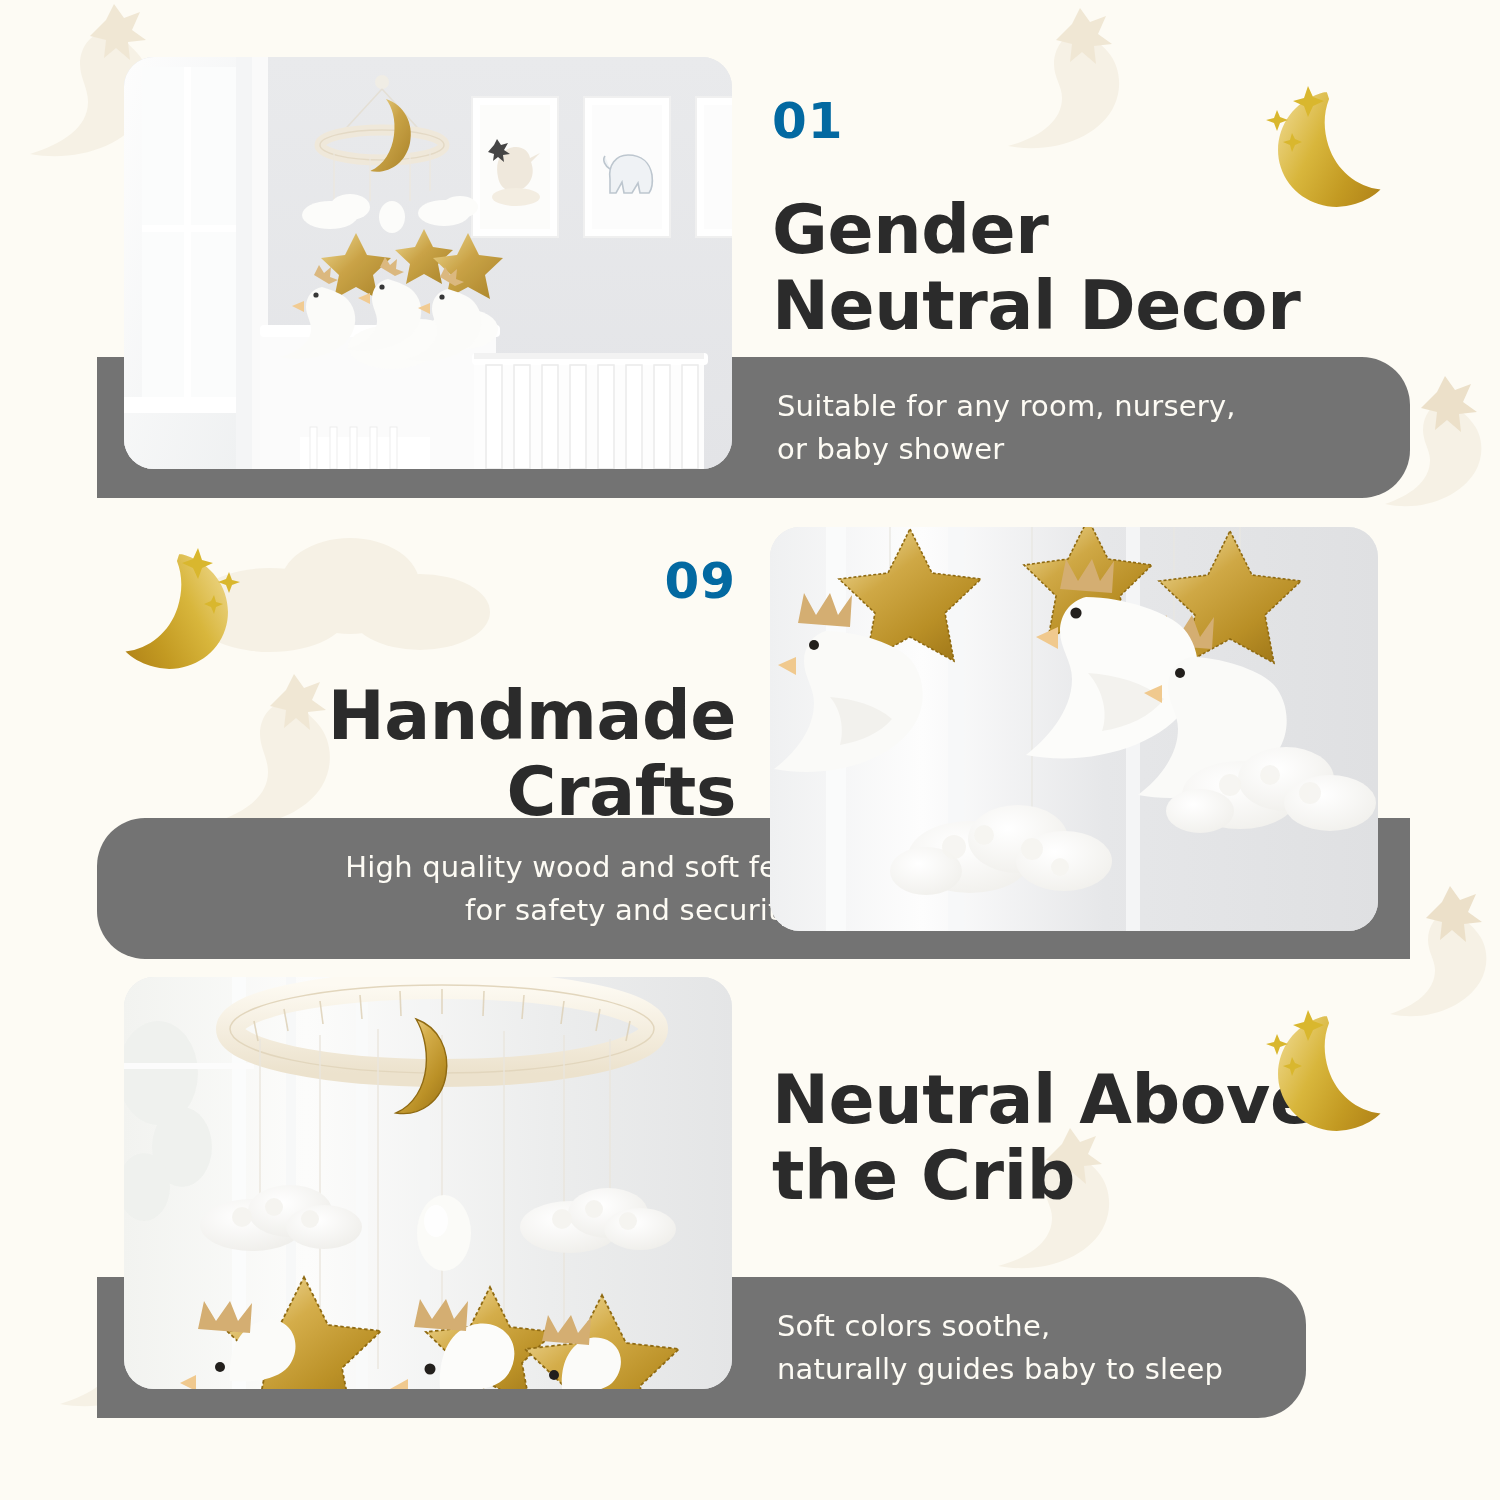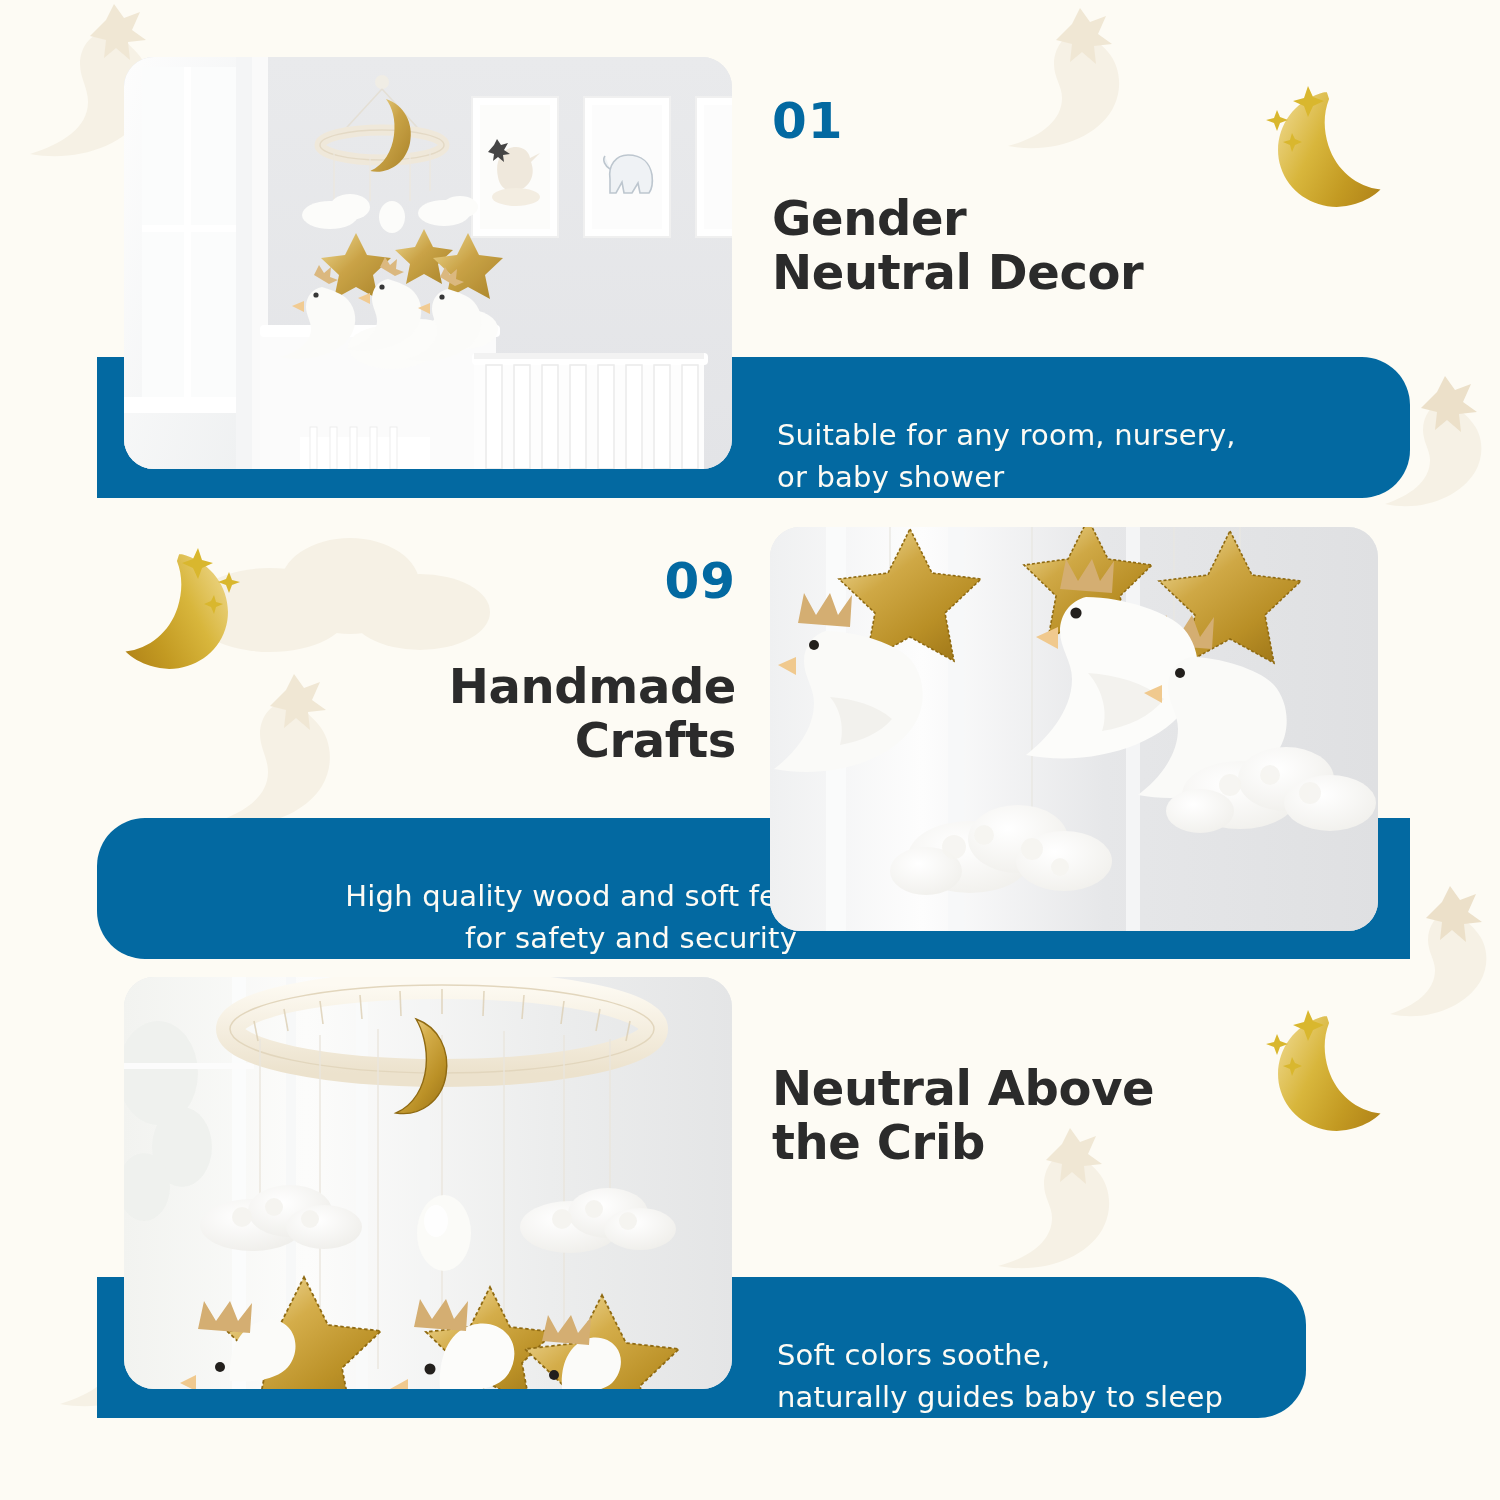--- a/index.html
+++ b/index.html
@@ -28,23 +28,23 @@
     position: absolute;
     border-radius: 30px;
     overflow: hidden;
     background: #e9eaec;
   }
   .photo svg { display: block; width: 100%; height: 100%; }
 
   
   .band {
     position: absolute;
-    background: #0369a1;
+    background: #737373;
     display: flex;
-    align-items: flex-end;
+    align-items: center;
   }
   .band-text {
     color: #fdfbf4;
     font-size: 29px;
     line-height: 1.45;
     font-weight: 400;
     letter-spacing: .2px;
     white-space: pre-line;
   }
   .band.left-round  { border-radius: 48px 0 0 48px; }
@@ -53,21 +53,21 @@
   
   .num {
     color: #0369a1;
     font-size: 50px;
     font-weight: 700;
     letter-spacing: 1px;
     line-height: 1;
   }
   .title {
     color: #2b2b2b;
-    font-size: 48px;
+    font-size: 68px;
     font-weight: 700;
     line-height: 1.12;
     letter-spacing: -0.4px;
     white-space: pre-line;
   }
 
   .ta-left  { text-align: left; }
   .ta-right { text-align: right; }
 
   
@@ -399,21 +399,21 @@
         <circle cx="290" cy="340" r="9"></circle>
           <circle cx="460" cy="258" r="11"></circle>
           <circle cx="500" cy="248" r="10"></circle>
         <circle cx="540" cy="266" r="11"></circle>
       </g>
     </svg>
   </div>
 
   <div class="section ta-right" style="left:120px; top:556px; width:616px;">
     <div class="num ta-right">09</div>
-    <div class="title ta-right" style="margin-top:54px;">Handmade
+    <div class="title ta-right" style="margin-top:72px;">Handmade
 Crafts</div>
   </div>
 
   <div class="moon" style="left:118px; top:546px;">
     <svg width="140" height="128" viewBox="0 0 140 128" style="transform:scaleX(-1);">
       <defs>
         <linearGradient id="mg2" x1="0.15" y1="0" x2="0.9" y2="1">
           <stop offset="0" stop-color="#efd98f"></stop>
             <stop offset="0.4" stop-color="#d8b63c"></stop>
           <stop offset="0.75" stop-color="#c39a22"></stop>

